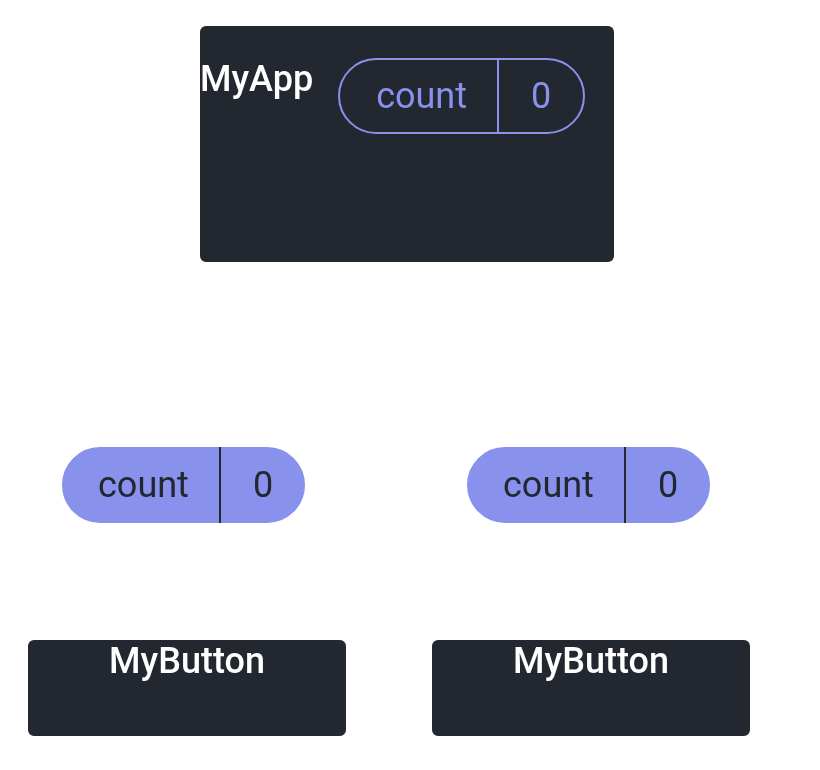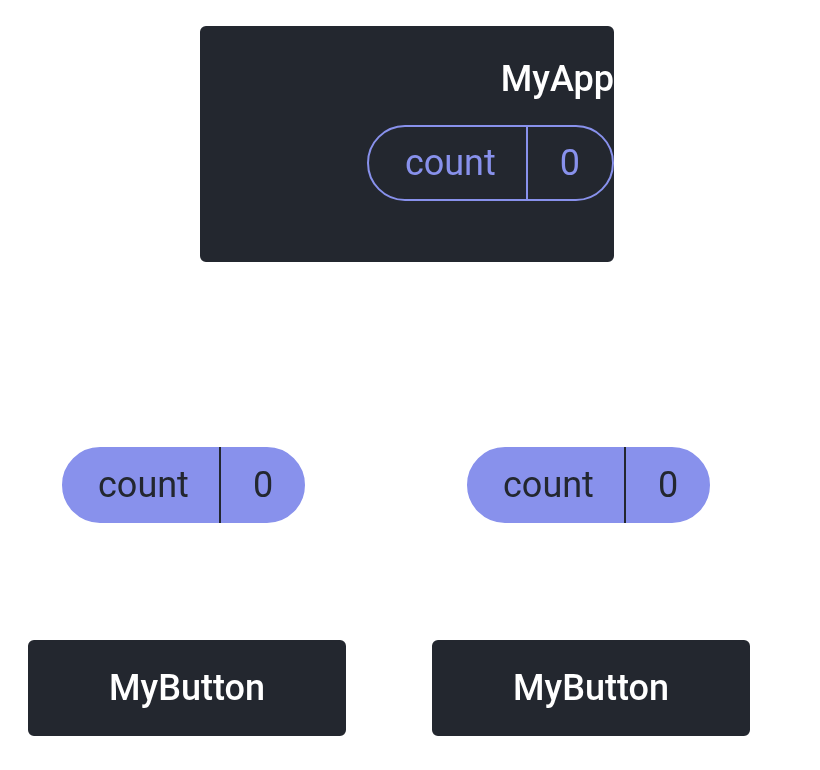--- a/index.html
+++ b/index.html
@@ -26,22 +26,22 @@
     .parent-box {
       position: absolute;
       top: 24px;
       left: 198px;
       width: 418px;
       height: 240px;
       background: #23272f;
       border: 2px solid #ffffff;
       border-radius: 8px;
       display: flex;
-      flex-direction: column;
-      align-items: flex-end;
+      flex-direction: row;
+      align-items: flex-start;
       justify-content: flex-start;
       padding-top: 32px;
       gap: 25px;
     }
     .parent-title {
       color: #ffffff;
       font-size: 36px;
       font-weight: 500;
     }
 
@@ -115,21 +115,21 @@
 
     
     .child-box {
       position: absolute;
       width: 322px;
       height: 100px;
       background: #23272f;
       border: 2px solid #ffffff;
       border-radius: 8px;
       display: flex;
-      align-items: center;
+      align-items: flex-start;
       justify-content: center;
     }
     .child-box-left {
       top: 638px;
       left: 26px;
     }
     .child-box-right {
       top: 638px;
       left: 430px;
     }

